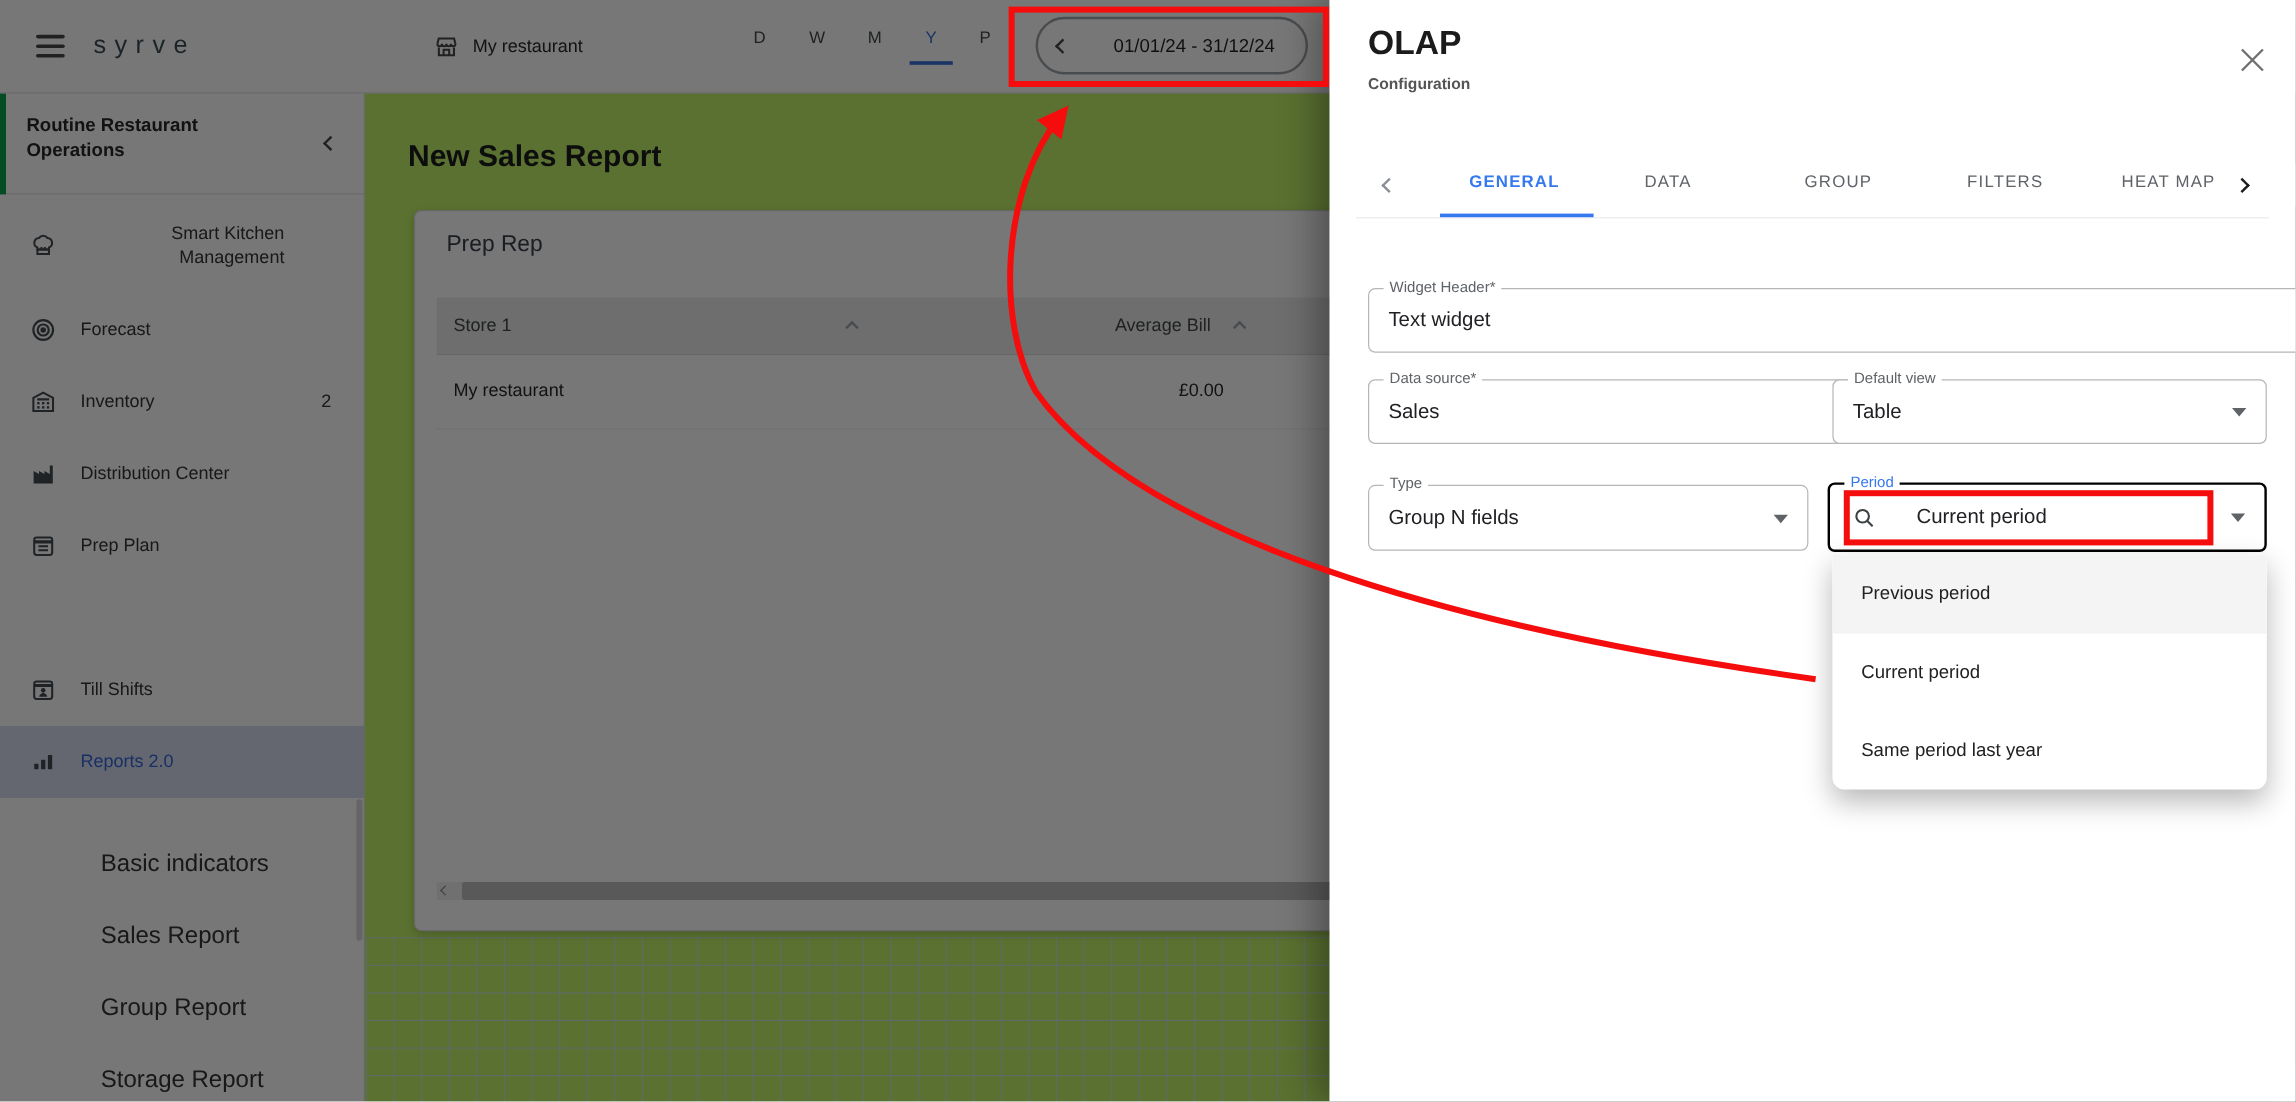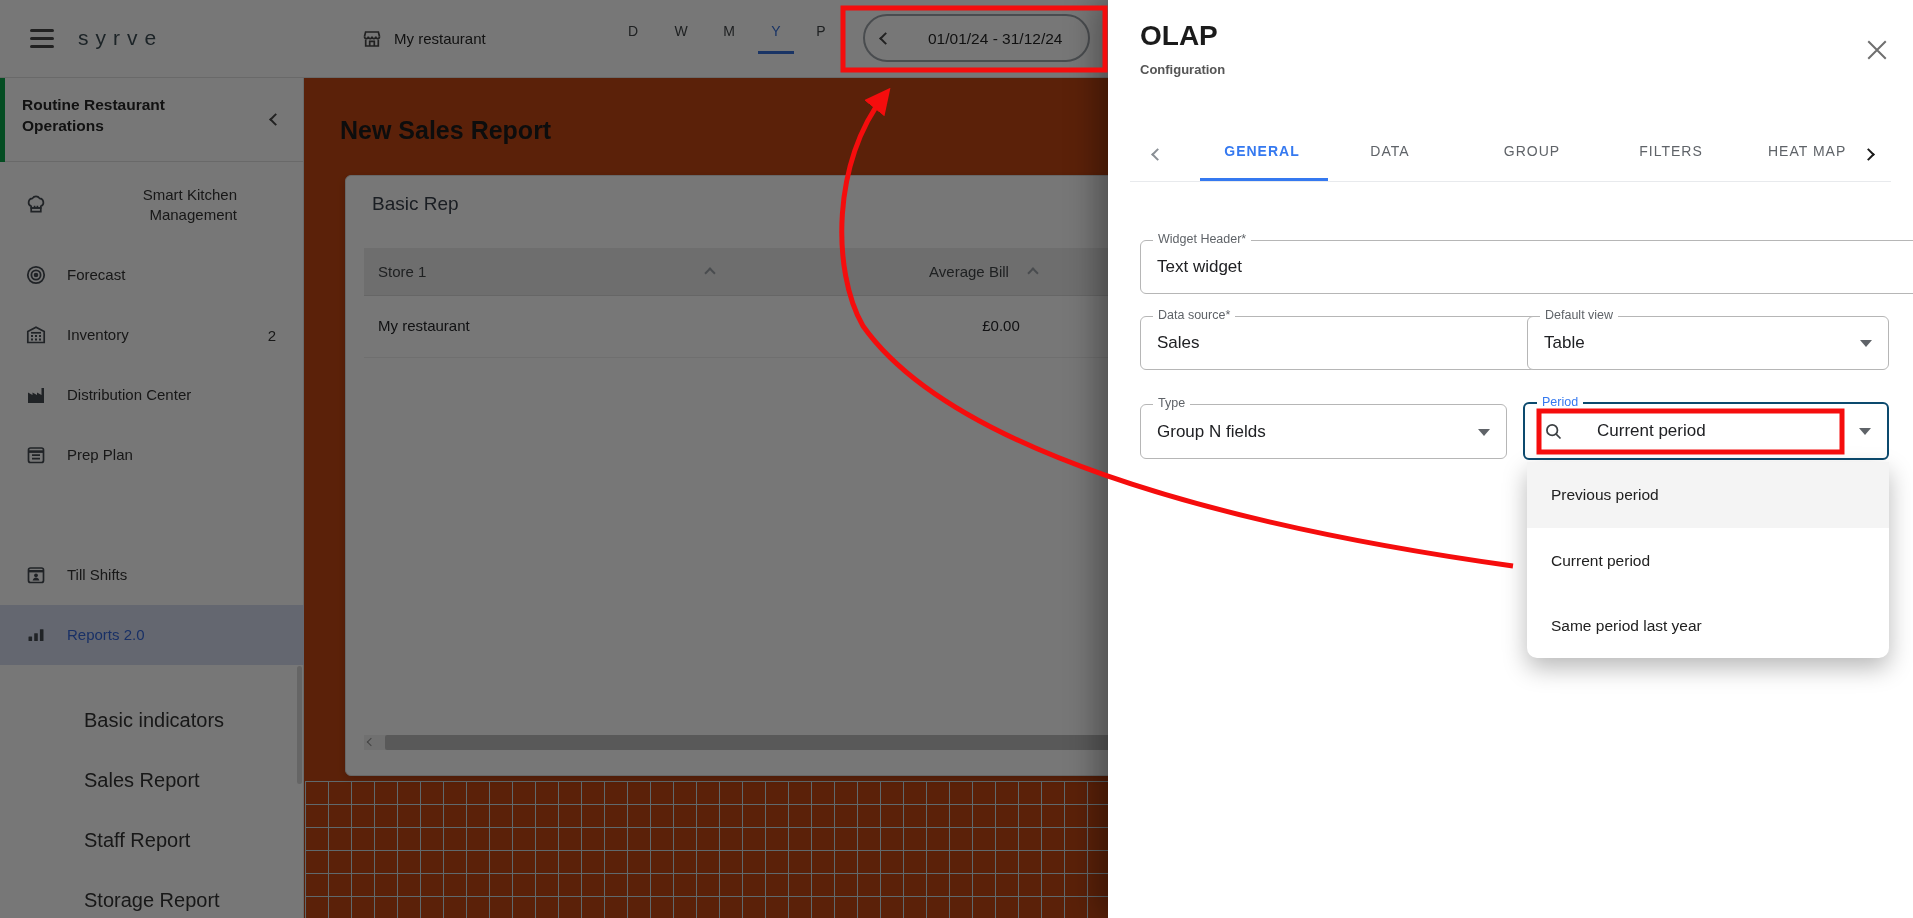--- a/index.html
+++ b/index.html
@@ -29,21 +29,21 @@
   .sb-item.active { background:#d4dcf0; }
   .sb-ic { position:absolute; left:24px; top:50%; transform:translateY(-50%); width:24px; height:24px; color:#3f454d; }
   .sb-lb { position:absolute; left:67px; top:50%; transform:translateY(-50%); width:170px; font-size:15px; color:#2d2d2d; line-height:20px; }
   .sb-item.active .sb-lb { color:#2f62d8; }
   .sb-badge { position:absolute; right:28px; top:50%; transform:translateY(-50%); font-size:15px; color:#2d2d2d; }
   .sb-sub { position:absolute; left:0; width:304px; height:60px; cursor:pointer; }
   .sb-sub span { position:absolute; left:84px; top:50%; transform:translateY(-50%); font-size:20px; color:#2d2d2d;margin-top:24px; }
   #sb-scroll { position:absolute; right:1px; top:588px; width:5px; height:118px; background:#d7d7d7; border-radius:3px; }
 
   
-  #main { position:absolute; left:304px; top:78px; width:804px; height:840px; background:#c2410c; z-index:1; }
+  #main { position:absolute; left:304px; top:78px; width:804px; height:840px; background:#bef264; z-index:1; }
   #grid { position:absolute; left:1px; top:703px; width:803px; height:137px;
           background-image:linear-gradient(#cde0e8 1px,transparent 1px),linear-gradient(90deg,#cde0e8 1px,transparent 1px);
           background-size:23px 23px; }
   #card { position:absolute; left:41px; top:97px; width:1240px; height:601px; background:#fff; border:1px solid #dcdcdc; border-radius:6px; box-shadow:0 3px 8px rgba(0,0,0,.18); }
   #thead { position:absolute; left:18px; top:72px; width:927px; height:48px; background:#ebebeb; border-bottom:1px solid #d9d9d9; }
   #trow { position:absolute; left:18px; top:120px; width:927px; height:62px; background:#fff; border-bottom:1px solid #eeeeee; }
   #hscroll { position:absolute; left:18px; top:559px; width:927px; height:15px; background:#efefef; }
   #hthumb { position:absolute; left:21px; top:0; width:874px; height:15px; background:#bdbdbd; border-radius:2px; }
 
   
@@ -51,21 +51,21 @@
 
   
   #panel { position:absolute; left:1108px; top:0; width:805px; height:918px; background:#fff; box-shadow:-10px 0 30px rgba(0,0,0,.35); z-index:10; }
   #p-title { position:absolute; left:32px; top:20px; font-size:28px; font-weight:600; color:#1b1b1b; }
   #p-sub { position:absolute; left:32px; top:62px; font-size:13px; font-weight:600; color:#555; }
   .tab { position:absolute; top:143px; transform:translateX(-50%); font-size:14px; letter-spacing:1px; font-weight:500; color:#5f6368; cursor:pointer; white-space:nowrap; }
   .tab.active { color:#3579f0; font-weight:600; }
   #tabline { position:absolute; left:22px; top:181px; width:761px; height:1px; background:#e8eaed; }
   #tabind { position:absolute; left:92px; top:178px; width:128px; height:3px; background:#3579f0; }
   .field { position:absolute; border:1px solid #b6b6b6; border-radius:6px; background:#fff; }
-  .field.focused { border:2px solid #0c4a6e; }
+  .field.focused { border:2px solid #000000; }
   .flabel { position:absolute; top:-9px; left:12px; background:#fff; padding:0 5px; font-size:12.5px; color:#5f6368; white-space:nowrap; }
   .field.focused .flabel { color:#3579f0; }
   .fvalue { position:absolute; left:16px; top:50%; transform:translateY(-50%); font-size:17px; color:#202124; white-space:nowrap; }
   .fcaret { position:absolute; right:16px; top:50%; margin-top:-3px; width:0; height:0; border-left:6px solid transparent; border-right:6px solid transparent; border-top:7px solid #5f6368; }
   .xicon { color:#3c4043; cursor:pointer; }
   #dropdown { position:absolute; left:419px; top:462px; width:362px; height:196px; background:#fff; border-radius:0 0 10px 10px; box-shadow:0 10px 24px rgba(0,0,0,.28); z-index:11; overflow:hidden; }
   .opt { position:absolute; left:0; width:362px; cursor:pointer; }
   .opt.hl { background:#f4f4f4; }
   .opt span { position:absolute; left:24px; top:50%; transform:translateY(-50%); font-size:15.5px; color:#212121; }
 
@@ -194,34 +194,34 @@
       <span class="sb-lb">Reports 2.0</span>
     </div>
 
     <div class="sb-sub" style="top:588px;">
         <span>Basic indicators</span>
       </div>
     <div class="sb-sub" style="top:648px;">
         <span>Sales Report</span>
       </div>
     <div class="sb-sub" style="top:708px;">
-        <span>Staff Report</span>
+        <span>Group Report</span>
       </div>
     <div class="sb-sub" style="top:768px;">
         <span>Storage Report</span>
       </div>
     <div id="sb-scroll"></div>
   </div>
 
   <div id="main">
     <div class="abs" style="left:36px;top:38px;font-size:25px;font-weight:700;color:#141414;">New Sales Report</div>
     <div id="grid"></div>
 
     <div id="card">
-      <div class="abs" style="left:26px;top:17px;font-size:19px;font-weight:500;color:#323a45;">Basic Rep</div>
+      <div class="abs" style="left:26px;top:17px;font-size:19px;font-weight:500;color:#323a45;">Prep Rep</div>
 
       <div id="thead">
         <span class="abs" style="left:14px;top:15px;font-size:15px;color:#3c4043;">Store 1</span>
         <span class="abs chv up" style="left:342px;top:21px;color:#9aa0a6;width:8px;height:8px;"></span>
         <span class="abs" style="left:605px;top:15px;transform:translateX(-50%);font-size:15px;color:#3c4043;">Average Bill</span>
         <span class="abs chv up" style="left:665px;top:21px;color:#9aa0a6;width:8px;height:8px;"></span>
       </div>
 
       <div id="trow">
         <span class="abs" style="left:14px;top:21px;font-size:15px;color:#202124;">My restaurant</span>

